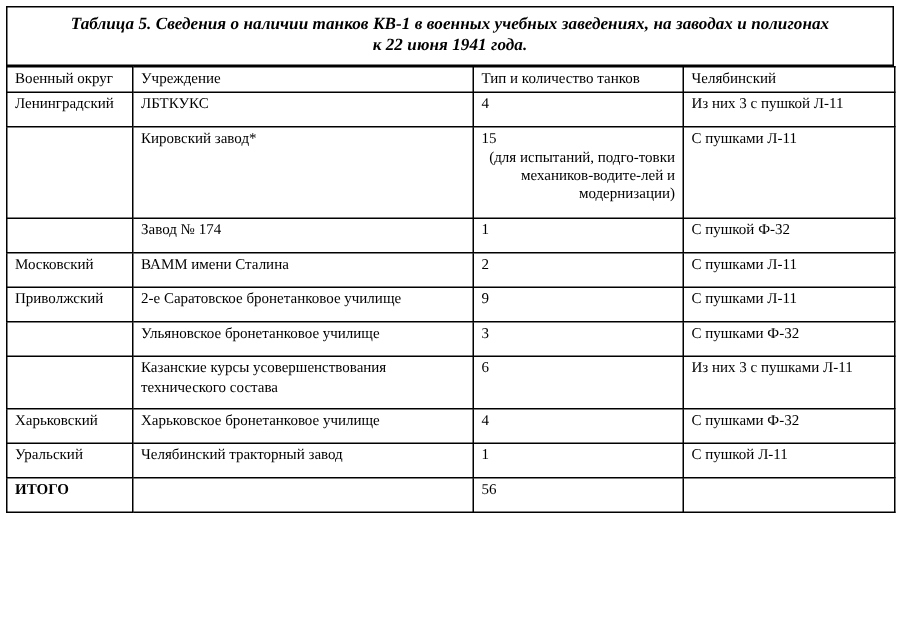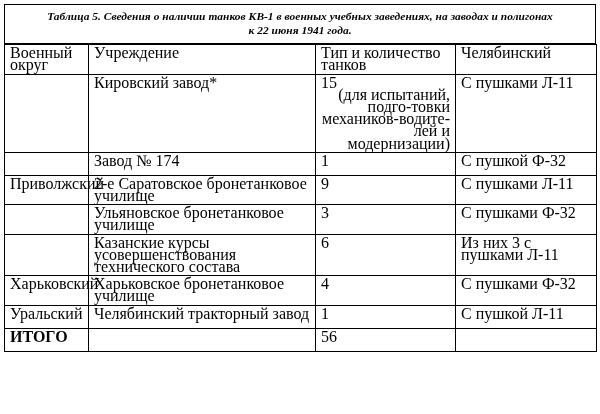--- a/index.html
+++ b/index.html
@@ -44,21 +44,21 @@
   table.grid {
     border-collapse: collapse;
     width: 100%;
     table-layout: fixed;
     border: 1.4px solid #000;
   }
   table.grid td, table.grid th {
     border: 1px solid #000;
     padding: 2px 5px 2px 5px;
     vertical-align: top;
-    font-size: 16px;
+    font-size: 10px;
     line-height: 12.2px;
     font-weight: normal;
     text-align: left;
   }
   thead th {
     font-weight: bold;
     text-align: center;
     font-size: 10.6px;
     padding-top: 4px;
     padding-bottom: 4px;
@@ -120,36 +120,52 @@
     </colgroup>
     <thead>
       <tr>
         <th>Военный округ</th>
         <th>Учреждение</th>
         <th>Тип и количество танков</th>
         <th>Челябинский</th>
       </tr>
     </thead>
     <tbody>
+      <tr class="row-lbtkuks">
+        <td>Ленинградский</td>
+        <td>ЛБТКУКС</td>
+        <td class="count">
+          <span class="num">4</span>
+        </td>
+        <td>Из них 3 с пушкой Л-11</td>
+      </tr>
       <tr class="row-kirov">
         <td></td>
         <td>Кировский завод*</td>
         <td class="count">
           <span class="num">15</span>
           <span class="sub">(для испытаний, подго-товки механиков-водите-лей и модернизации)</span>
         </td>
         <td>С пушками Л-11</td>
       </tr>
       <tr class="row-z174">
         <td></td>
         <td>Завод № 174</td>
         <td class="count">
           <span class="num">1</span>
         </td>
         <td>С пушкой Ф-32</td>
+      </tr>
+      <tr class="row-vamm">
+        <td>Московский</td>
+        <td>ВАММ имени Сталина</td>
+        <td class="count">
+          <span class="num">2</span>
+        </td>
+        <td>С пушками Л-11</td>
       </tr>
       <tr class="row-saratov">
         <td>Приволжский</td>
         <td>2-е Саратовское бронетанковое училище</td>
         <td class="count">
           <span class="num">9</span>
         </td>
         <td>С пушками Л-11</td>
       </tr>
       <tr class="row-ulyan">

